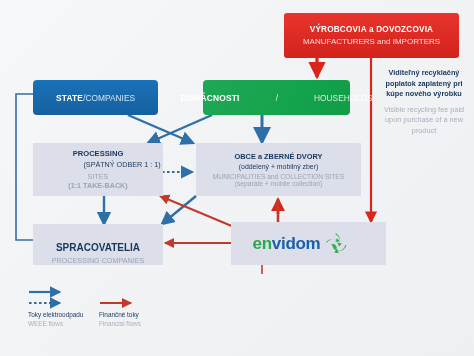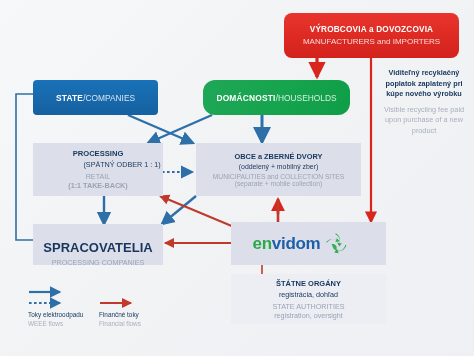--- a/index.html
+++ b/index.html
@@ -7,25 +7,25 @@
   #stage{position:relative;width:474px;height:356px;overflow:hidden;background:#f4f5f7;}
   #stage::before{content:"";position:absolute;left:0;top:0;width:474px;height:356px;
     background:linear-gradient(135deg,#f7f8f9 0%,#f2f3f5 45%,#eef0f3 100%);}
   .edges{position:absolute;left:0;top:0;width:474px;height:356px;}
 
   .box{position:absolute;box-sizing:border-box;display:flex;flex-direction:column;
        align-items:center;justify-content:center;text-align:center;}
 
   
   .box-red{background:linear-gradient(180deg,#e8342c 0%,#d3221c 100%);
-           border-radius:8px;color:#ffffff;}
+           border-radius:3px;color:#ffffff;}
   .box-blue{background:linear-gradient(180deg,#1a72b8 0%,#1560a0 100%);
             border-radius:4px;color:#ffffff;}
   .box-green{background:linear-gradient(115deg,#1fa757 0%,#17a44e 50%,#0f9d48 100%);
-             border-radius:12px;color:#ffffff;}
+             border-radius:4px;color:#ffffff;gap:36px;}
   .box-grey{background:#dcdfe9;color:#1d3557;}
   .box-plain{background:#eceef4;}
 
   .t-sk{font-weight:bold;letter-spacing:.2px;}
   .t-en{color:rgba(255,255,255,.82);font-weight:normal;}
 
   .grey-sk{color:#17365d;font-weight:bold;}
   .grey-sk2{color:#17365d;font-weight:normal;}
   .grey-en{color:#9aa3b4;font-weight:normal;}
 
@@ -115,59 +115,53 @@
 
   <div class="box box-green" style="left:203px;top:80px;width:147px;height:35px;flex-direction:row;">
     <span class="t-sk" style="font-size:8.4px;">DOMÁCNOSTI</span>
     <span class="t-en" style="font-size:8.4px;"> / </span>
     <span class="t-en" style="font-size:8.4px;">HOUSEHOLDS</span>
   </div>
 
   <div class="box box-grey" style="left:33px;top:143px;width:130px;height:53px;">
     <div class="grey-sk" style="font-size:7.6px;">PROCESSING</div>
     <div class="grey-sk2" style="font-size:7.2px;margin-top:2px;padding-left:48px;">(SPÄTNÝ ODBER 1 : 1)</div>
-    <div class="grey-en" style="font-size:7.2px;margin-top:3px;">RETAIL</div>
+    <div class="grey-en" style="font-size:7.2px;margin-top:3px;">SITES</div>
     <div class="grey-en" style="font-size:7.2px;font-weight:bold;">(1:1 TAKE-BACK)</div>
   </div>
 
   <div class="box box-grey" style="left:196px;top:143px;width:165px;height:53px;">
     <div class="grey-sk" style="font-size:7.4px;">OBCE a ZBERNÉ DVORY</div>
     <div class="grey-sk2" style="font-size:6.9px;margin-top:2px;">(oddelený + mobilný zber)</div>
     <div class="grey-en" style="font-size:6.7px;margin-top:3px;">MUNICIPALITIES and COLLECTION SITES</div>
     <div class="grey-en" style="font-size:6.7px;">(separate + mobile collection)</div>
   </div>
 
   <div class="box box-grey" style="left:33px;top:224px;width:130px;height:41px;">
-    <div class="grey-sk" style="font-size:13px;margin-top:18px;">SPRACOVATELIA</div>
+    <div class="grey-sk" style="font-size:10px;margin-top:18px;">SPRACOVATELIA</div>
     <div class="grey-en" style="font-size:7.2px;margin-top:3px;">PROCESSING COMPANIES</div>
   </div>
 
   <div class="box box-grey" style="left:231px;top:222px;width:155px;height:43px;"></div>
   <div class="envidom-wrap" style="left:231px;top:222px;width:139px;height:43px;">
     <span class="envidom-text">
       <span class="g">en</span><span class="b">vidom</span>
     </span>
     <svg width="24" height="23" viewBox="0 0 24 23">
       <g fill="#2aa84a">
         <path d="M11.6 1.2c2.1 1.1 3.6 2.9 4.2 5 .5 1.8.3 3.6-.5 5.2l2.6-.5-2.6 3.7-2.1-4 2.1.4c.6-1.3.7-2.7.3-4.1-.6-2-2.1-3.6-4-4.4z"></path>
         <path d="M22.3 12.9c-.5 2.3-1.9 4.2-3.8 5.3-1.6.9-3.4 1.2-5.1.8l1.3 2.3-4.4-.9 2.7-3.6.9 1.9c1.4.2 2.8-.1 4-.8 1.8-1 3-2.8 3.4-4.8z"></path>
         <path d="M2 10.6c1.3-1.9 3.3-3.1 5.5-3.3 1.8-.2 3.5.3 4.9 1.3l.2-2.6 3.1 3.2-4.4.9 1.1-1.8c-1.1-.8-2.5-1.2-3.9-1.1-2.1.2-4 1.3-5.1 3z"></path>
       </g>
       <g fill="#2aa84a" opacity="0.92">
         <path d="M7.3 12.1c1.9-.6 3.8.1 4.8 1.6.9 1.4.8 3.2-.2 4.6-1.4-.4-2.6-1.5-3.1-3-.5-1.3-.4-2.3-1.5-3.2z"></path>
       </g>
     </svg>
   </div>
 
-  <div class="box box-plain" style="left:231px;top:274px;width:155px;height:50px;">
-    <div class="grey-sk" style="font-size:7.5px;">ŠTÁTNE ORGÁNY</div>
-    <div class="grey-sk2" style="font-size:7.2px;margin-top:2px;">registrácia, dohľad</div>
-    <div class="grey-en" style="font-size:7.2px;margin-top:3px;">STATE AUTHORITIES</div>
-    <div class="grey-en" style="font-size:7.2px;">registration, oversight</div>
-  </div>
 
   <div class="side-note" style="left:380px;top:68px;width:88px;">
     <div class="side-sk">Viditeľný recyklačný poplatok zaplatený pri kúpe nového výrobku</div>
     <div class="side-en">Visible recycling fee paid upon purchase of a new product</div>
   </div>
 
   <div class="legend-label" style="left:28px;top:310px;">
     <div class="lg-sk">Toky elektroodpadu</div>
     <div class="lg-en">WEEE flows</div>
   </div>

